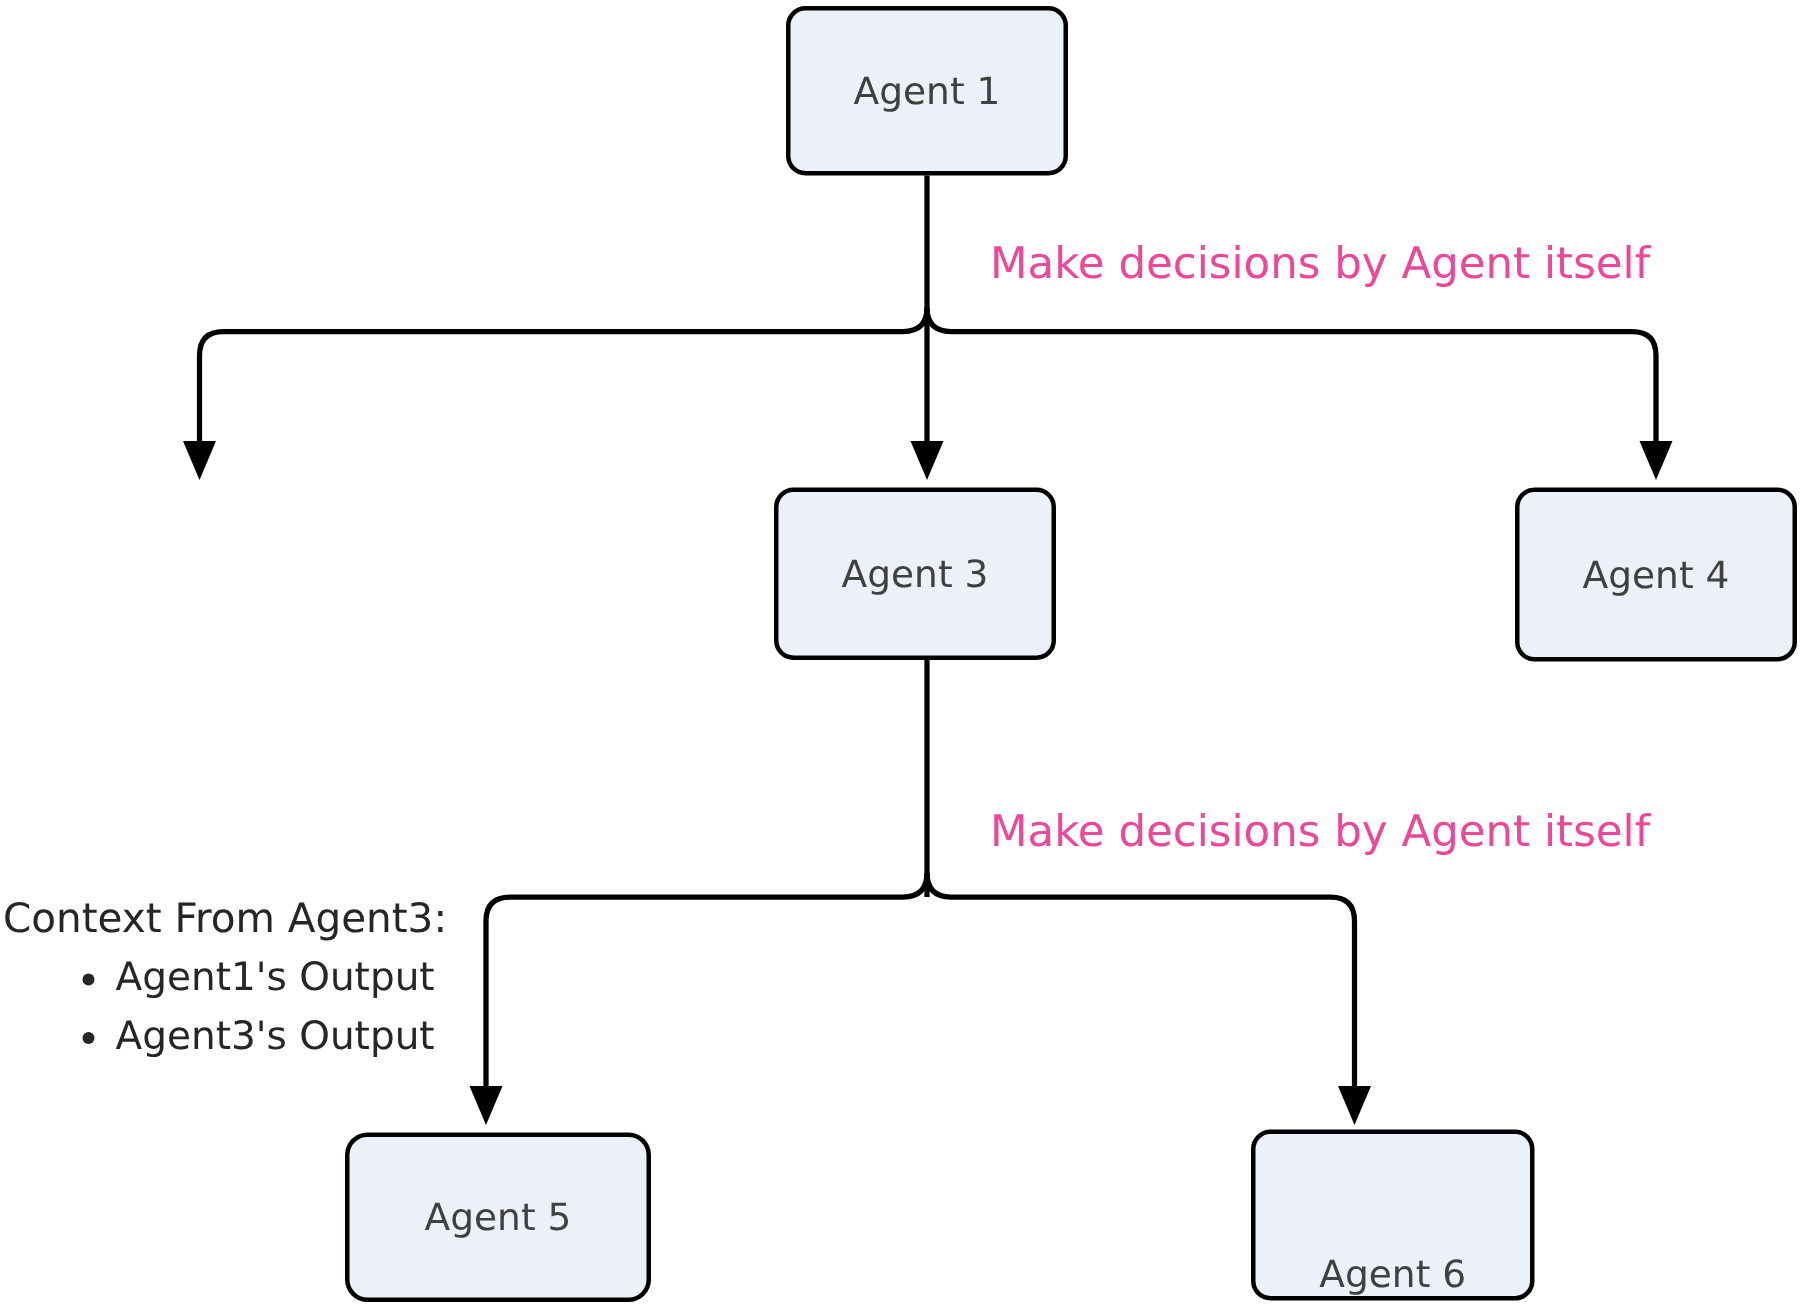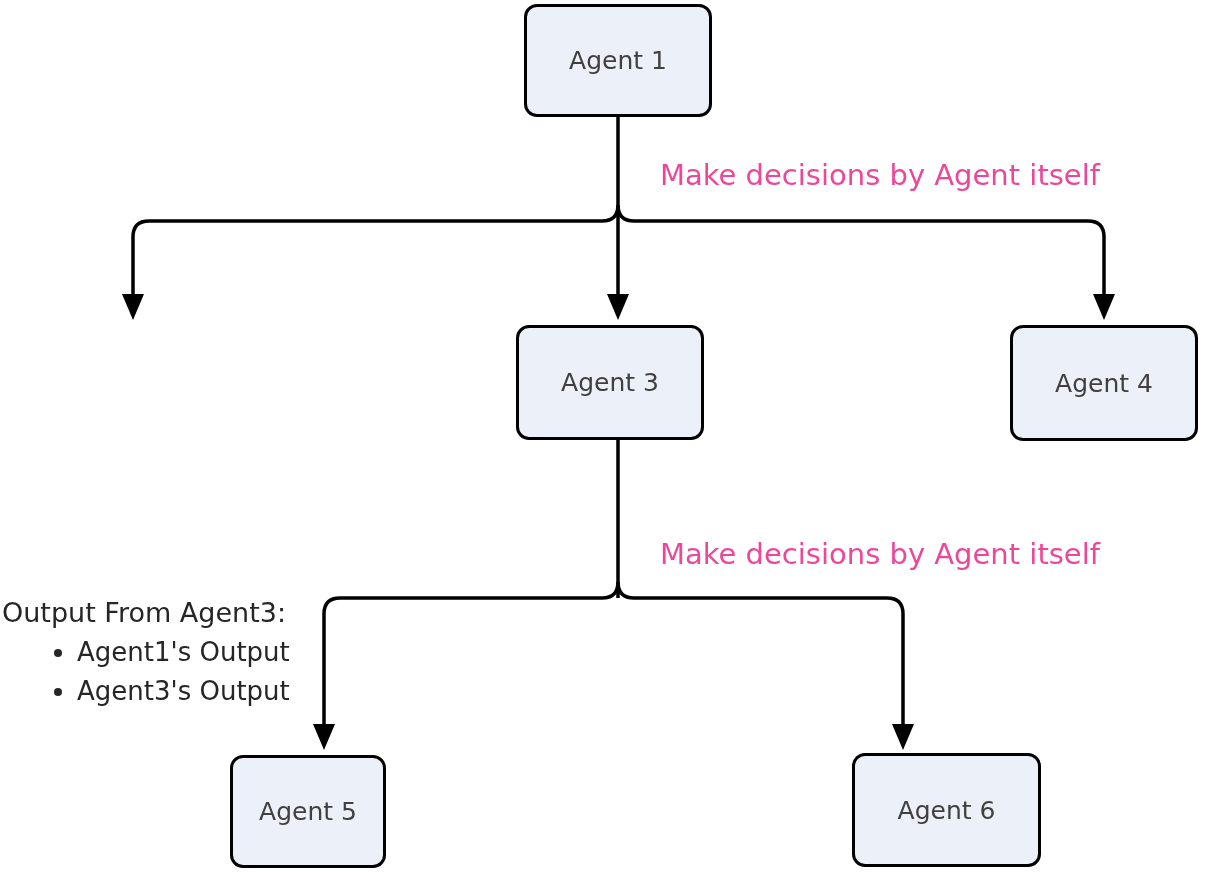--- a/index.html
+++ b/index.html
@@ -41,22 +41,22 @@
     align-items: center;
     justify-content: center;
     color: #404040;
     font-size: 25px;
     letter-spacing: 0px;
   }
   .node-1 { left: 524px; top: 4px;   width: 188px; height: 113px; }
   .node-2 { left: 38px;  top: 325px; width: 190px; height: 115px; }
   .node-3 { left: 516px; top: 325px; width: 188px; height: 115px; }
   .node-4 { left: 1010px;top: 325px; width: 188px; height: 116px; }
-  .node-5 { left: 230px; top: 755px; width: 156px; height: 113px; }
-  .node-6 { left: 852px; top: 753px; width: 189px; height: 114px; }
+  .node-5 { left: 230px; top: 755px; width: 204px; height: 113px; border-radius: 15px; }
+  .node-6 { left: 834px; top: 753px; width: 189px; height: 114px; align-items: flex-end; }
   .edge-label {
     position: absolute;
     left: 646px;
     color: #ec4899;
     font-size: 29px;
     line-height: 40px;
     white-space: nowrap;
     margin-left: 14px;
   }
   .edge-label.level-1 { top: 155px; }
@@ -123,20 +123,20 @@
     <span>Agent 5</span>
   </div>
   <div class="node node-6">
     <span>Agent 6</span>
   </div>
 
   <div class="edge-label level-1">Make decisions by Agent itself</div>
   <div class="edge-label level-2">Make decisions by Agent itself</div>
 
   <div class="context-note">
-    <div class="note-title">Output From Agent3:</div>
+    <div class="note-title">Context From Agent3:</div>
     <ul>
       <li>Agent1's Output</li>
       <li>Agent3's Output</li>
     </ul>
   </div>
 
 </div>
 
 </body></html>

